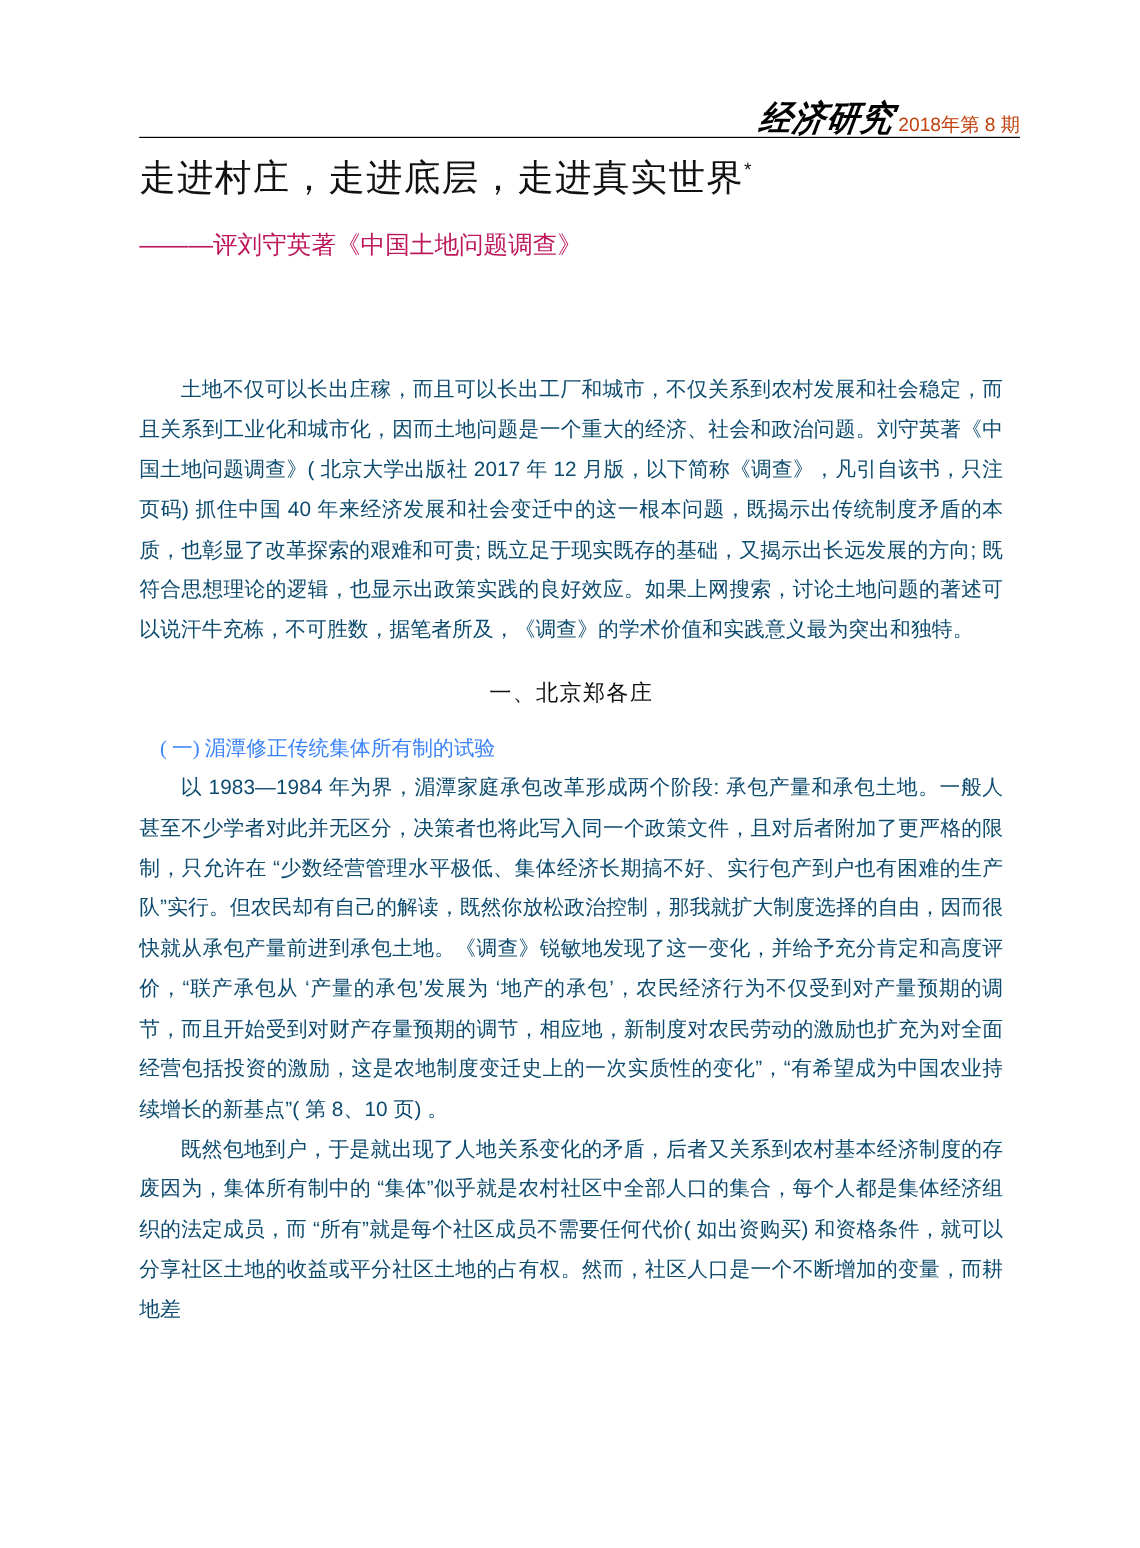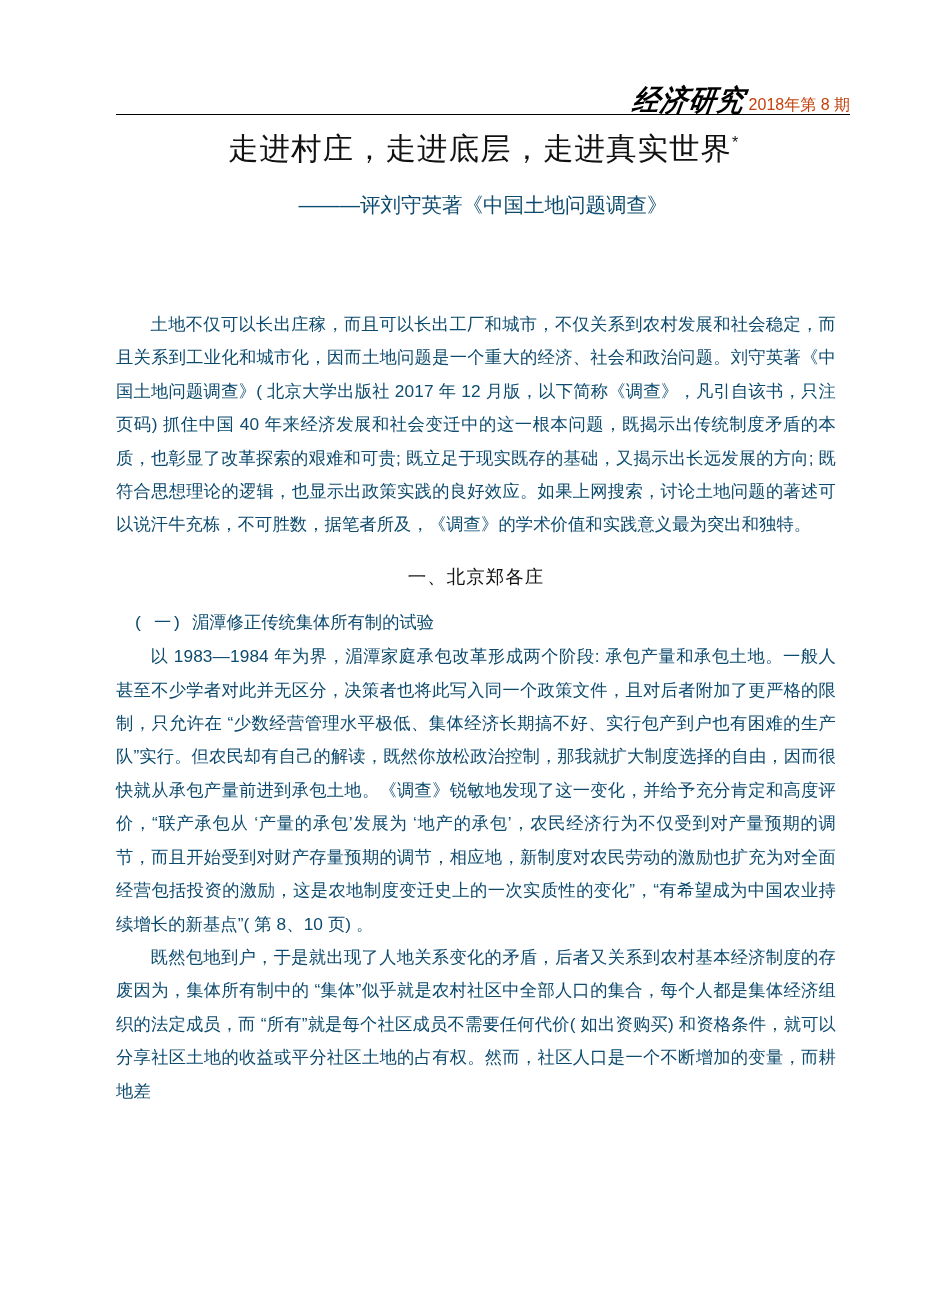--- a/index.html
+++ b/index.html
@@ -66,21 +66,20 @@
     height: 0;
     border-top: 1.1px solid #000;
   }
 
   
   .title-block {
     position: absolute;
     left: 116px;
     width: 734px;
     top: 130px;
-    text-align: center;
   }
   .doc-title {
     font-family: "Liberation Sans", sans-serif;
     font-size: 30.5px;
     font-weight: 400;
     letter-spacing: 1px;
     line-height: 1.22;
     margin: 0;
     color: #111;
   }
@@ -89,21 +88,21 @@
     vertical-align: super;
     line-height: 0;
     letter-spacing: 0;
   }
   .doc-subtitle {
     font-family: "Liberation Sans", sans-serif;
     font-size: 20.5px;
     font-weight: 400;
     line-height: 1.2;
     margin: 26px 0 0 0;
-    color: #0c4a6e;
+    color: #be185d;
   }
   .doc-author {
     font-family: "Liberation Sans", sans-serif;
     font-size: 20.5px;
     font-weight: 400;
     letter-spacing: 2px;
     margin: 32px 0 0 0;
     color: #111;
   }
 
@@ -129,27 +128,27 @@
   h2.section-head {
     font-family: "Liberation Sans", sans-serif;
     font-size: 18.5px;
     font-weight: 400;
     text-align: center;
     margin: 22px 0 18px 0;
     letter-spacing: 1px;
     color: #111;
   }
   h3.sub-head {
-    font-family: Liberation Mono, monospace;
+    font-family: Liberation Serif, serif;
     font-size: 17.3px;
     font-weight: 400;
     margin: 0;
     line-height: 33.4px;
     text-indent: 1em;
-    color: #0c4a6e;
+    color: #3b82f6;
   }
 </style>
 </head>
 <body>
 
 <div class="page">
 
   <div class="masthead">
     <div class="masthead-inner">
       <span class="journal-logo">经济研究</span>

